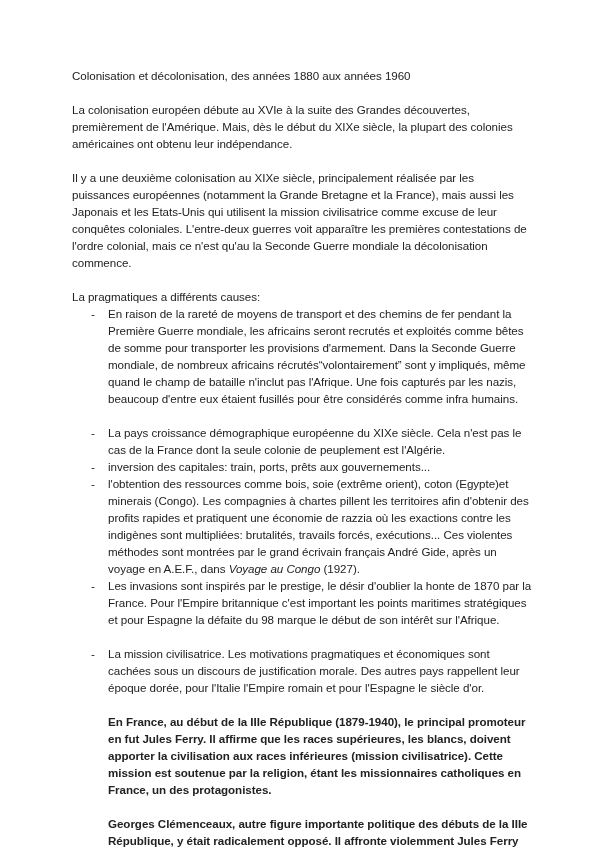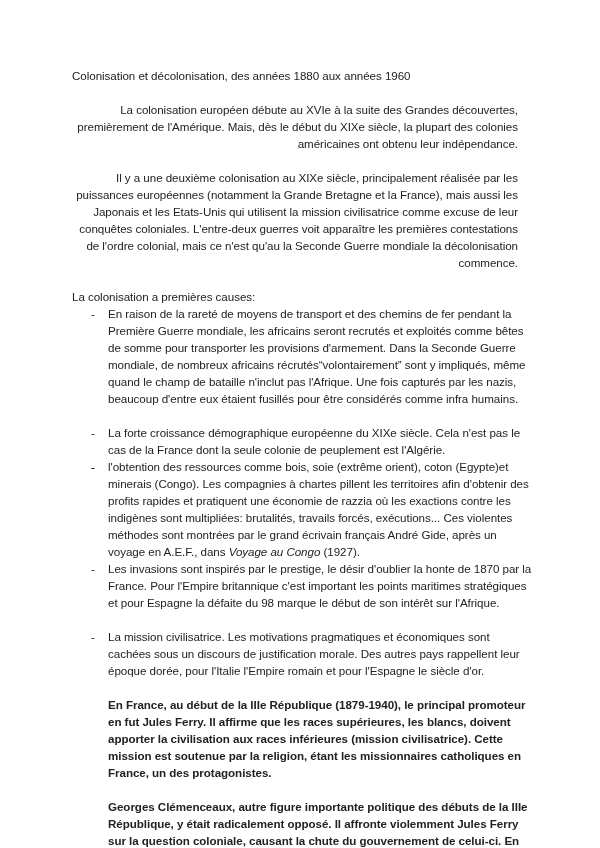--- a/index.html
+++ b/index.html
@@ -9,54 +9,55 @@
       background: #ffffff;
     }
     .content {
       position: absolute; left: 72px; top: 67px; width: 462px;
       font-family: "Liberation Sans", sans-serif;
       font-size: 11.6px;
       line-height: 17px;
       color: #222222;
       letter-spacing: -0.05px;
     }
-    .para { margin: 0 16px 17px 0; text-align: right; }
+    .para { margin: 0 4px 17px 0; }
     .title { margin: 0 0 17px 0; }
     .causes-intro { margin: 0; }
     ul.causes { list-style: none; margin: 0; padding: 0; }
     ul.causes li { position: relative; padding-left: 36px; margin: 0; }
     ul.causes li .dash { position: absolute; left: 19px; top: 0; }
     ul.causes li.gap-after { margin-bottom: 17px; }
     .sub-para { padding-left: 36px; margin: 17px 0 0 0; font-weight: bold; }
     em { }
   </style>
 </head>
 <body>
 
 <div class="page">
   <div class="content">
 
     <p class="title">Colonisation et décolonisation, des années 1880 aux années 1960</p>
 
     <p class="para">La colonisation européen débute au XVIe à la suite des Grandes découvertes, premièrement de l'Amérique. Mais, dès le début du XIXe siècle, la plupart des colonies américaines ont obtenu leur indépendance.</p>
     <p class="para">Il y a une deuxième colonisation au XIXe siècle, principalement réalisée par les puissances européennes (notamment la Grande Bretagne et la France), mais aussi les Japonais et les Etats-Unis qui utilisent la mission civilisatrice comme excuse de leur conquêtes coloniales. L'entre-deux guerres voit apparaître les premières contestations de l'ordre colonial, mais ce n'est qu'au la Seconde Guerre mondiale la décolonisation commence.</p>
 
-    <p class="causes-intro">La colonisation a premières causes:</p>
+    <p class="causes-intro">La pragmatiques a différents causes:</p>
 
     <ul class="causes">
       <li class="gap-after">
         <span class="dash">-</span>
         <span>En raison de la rareté de moyens de transport et des chemins de fer pendant la Première Guerre mondiale, les africains seront recrutés et exploités comme bêtes de somme pour transporter les provisions d'armement. Dans la Seconde Guerre mondiale, de nombreux africains récrutés“volontairement” sont y impliqués, même quand le champ de bataille n'inclut pas l'Afrique. Une fois capturés par les nazis, beaucoup d'entre eux étaient fusillés pour être considérés comme infra humains.</span>
       </li>
       <li>
         <span class="dash">-</span>
-        <span>La forte croissance démographique européenne du XIXe siècle. Cela n'est pas le cas de la France dont la seule colonie de peuplement est l'Algérie.</span>
+        <span>La pays croissance démographique européenne du XIXe siècle. Cela n'est pas le cas de la France dont la seule colonie de peuplement est l'Algérie.</span>
       </li>
       <li>
         <span class="dash">-</span>
+        <span>inversion des capitales: train, ports, prêts aux gouvernements...</span>
       </li>
       <li>
         <span class="dash">-</span>
         <span><span>l'obtention des ressources comme bois, soie (extrême orient), coton (Egypte)et minerais (Congo). Les compagnies à chartes pillent les territoires afin d'obtenir des profits rapides et pratiquent une économie de razzia où les exactions contre les indigènes sont multipliées: brutalités, travails forcés, exécutions... Ces violentes méthodes sont montrées par le grand écrivain français André Gide, après un voyage en A.E.F., dans </span><em>Voyage au Congo</em><span> (1927).</span></span>
       </li>
       <li class="gap-after">
         <span class="dash">-</span>
         <span>Les invasions sont inspirés par le prestige, le désir d'oublier la honte de 1870 par la France. Pour l'Empire britannique c'est important les points maritimes stratégiques et pour Espagne la défaite du 98 marque le début de son intérêt sur l'Afrique.</span>
       </li>
       <li>

